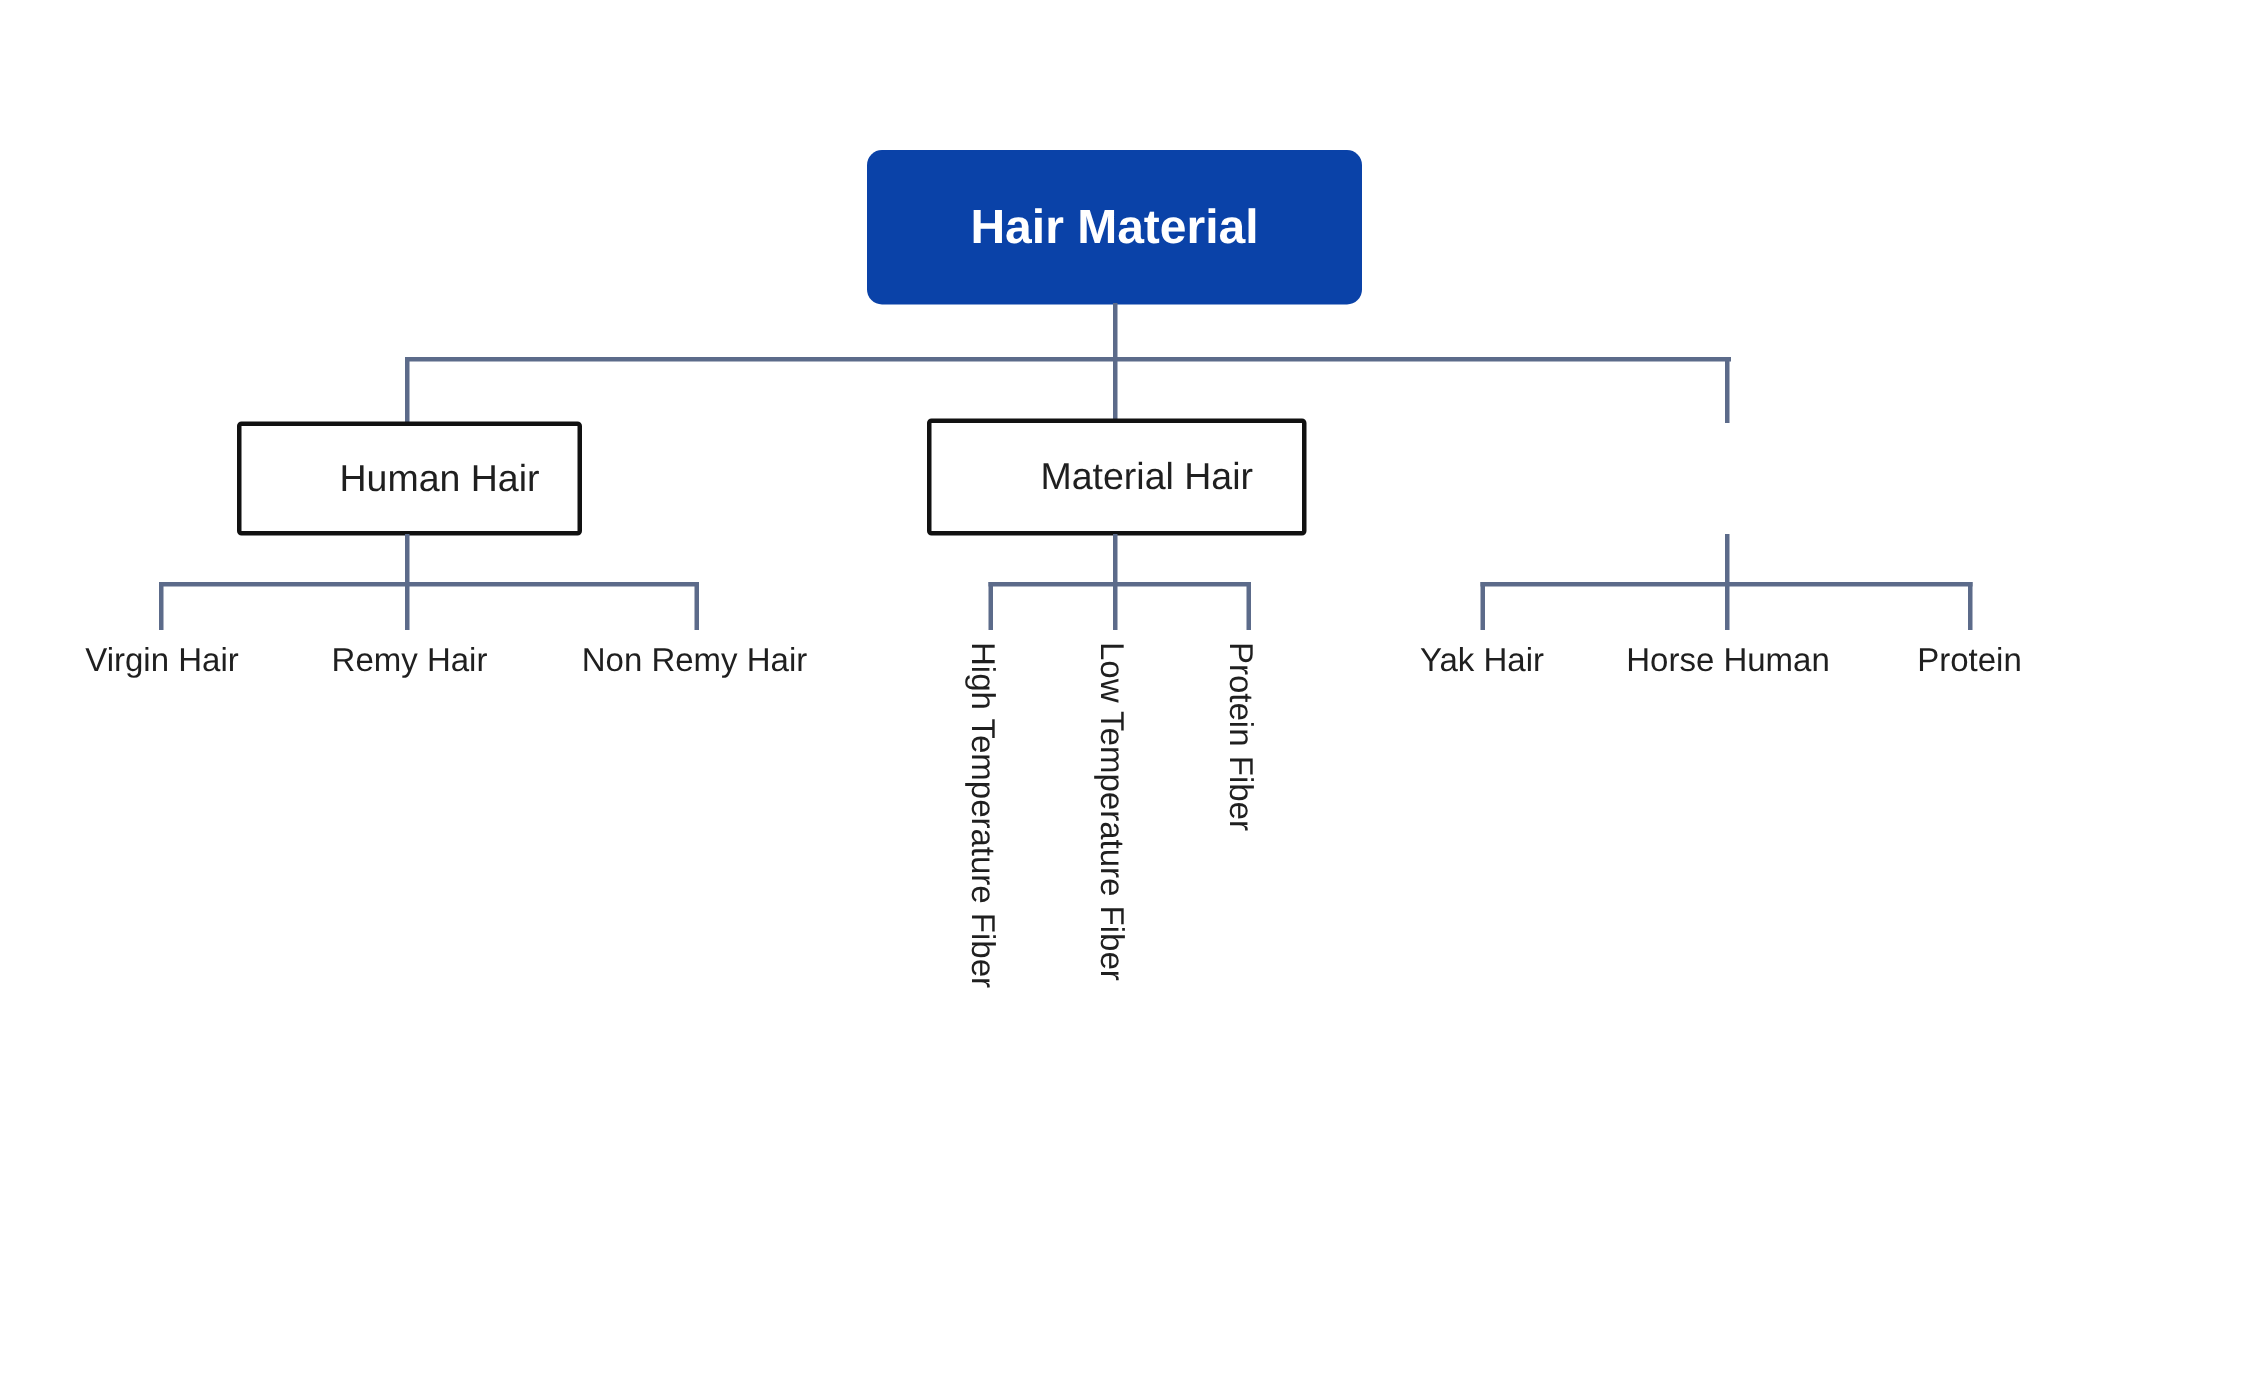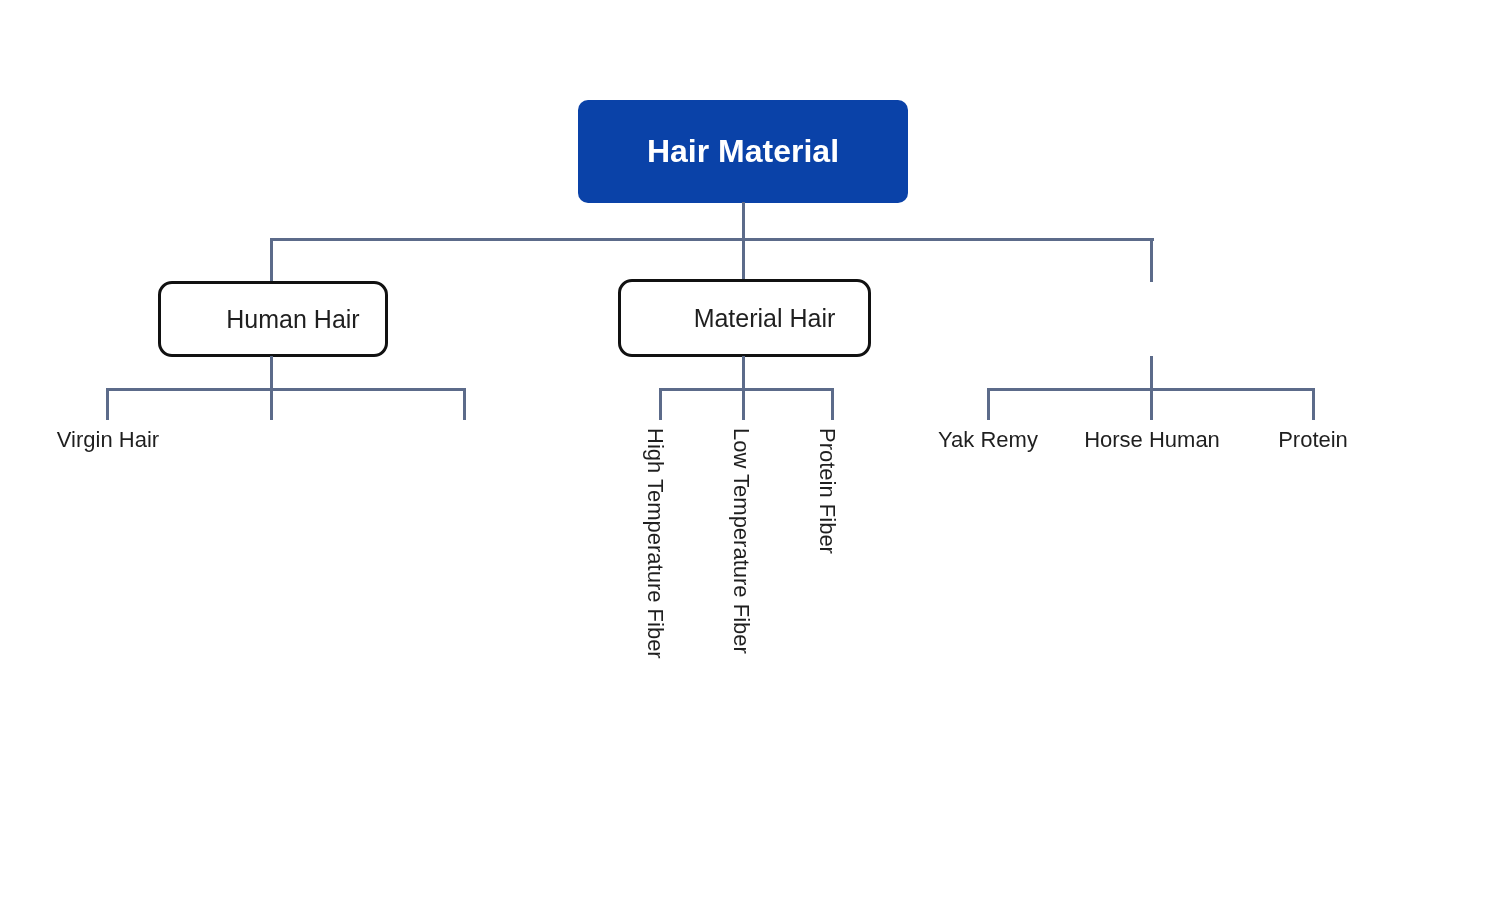--- a/index.html
+++ b/index.html
@@ -36,21 +36,21 @@
     left:578px;top:100px;width:330px;height:103px;
     background:var(--root-bg);
     border-radius:10px;
     color:var(--root-text);
     font-size:32px;
     font-weight:bold;
   }
   .branch-node{
     background:var(--node-bg);
     border:3px solid var(--node-border);
-    border-radius:14px;
+    border-radius:3px;
     color:var(--text);
     font-size:25px;
     padding-left:40px;
   }
   .branch-human   {left:158px; top:281px;width:230px;height:76px;}
   .branch-synthetic{left:618px; top:279px;width:253px;height:78px;}
   .branch-animal  {left:1040px;top:281px;width:225px;height:76px;}
   
   .line{position:absolute;background:var(--connector);}
   .l-root-stem   {left:742px; top:202px;width:3px;  height:38px;}
@@ -139,22 +139,24 @@
   <div class="line l-syn-d2"></div>
   <div class="line l-syn-d3"></div>
 
   <div class="line l-animal-stem"></div>
   <div class="line l-animal-hbar"></div>
   <div class="line l-animal-d1"></div>
   <div class="line l-animal-d2"></div>
   <div class="line l-animal-d3"></div>
 
   <div class="leaf leaf-virgin">Virgin Hair</div>
+  <div class="leaf leaf-remy">Remy Hair</div>
+  <div class="leaf leaf-nonremy">Non Remy Hair</div>
 
   <div class="leaf-v leaf-high">High Temperature Fiber</div>
   <div class="leaf-v leaf-low">Low Temperature Fiber</div>
   <div class="leaf-v leaf-protein">Protein Fiber</div>
 
-  <div class="leaf leaf-yak">Yak Remy</div>
+  <div class="leaf leaf-yak">Yak Hair</div>
   <div class="leaf leaf-horse">Horse Human</div>
   <div class="leaf leaf-others">Protein</div>
 
 </div>
 
 </body></html>

